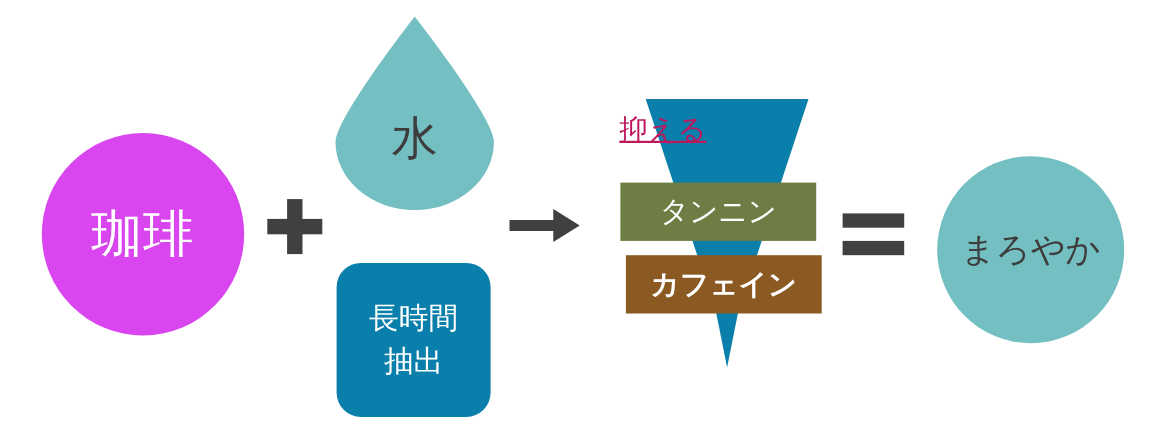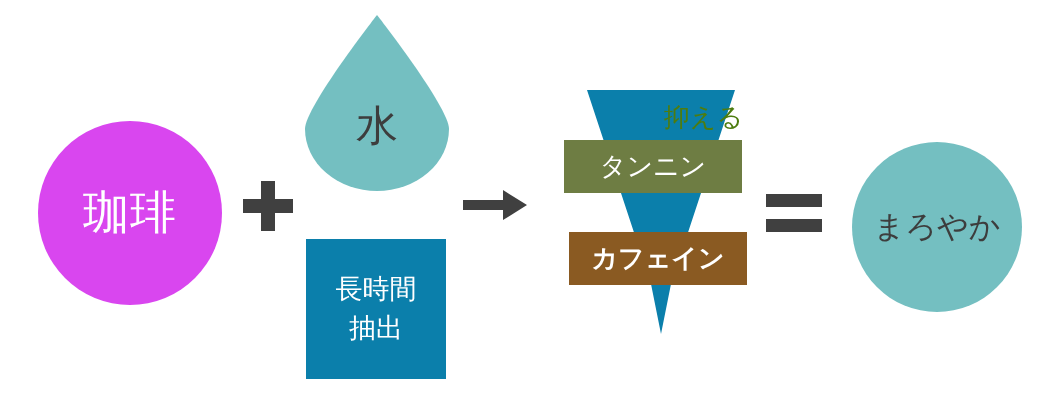--- a/index.html
+++ b/index.html
@@ -67,21 +67,21 @@
     color: #3d3d3d;
     font-size: 42px;
     text-align: center;
   }
 
   
   #brew-square {
     left: 306px; top: 239px;
     width: 140px; height: 140px;
     background: #0B7FAB;
-    display: flex; align-items: center; justify-content: center;
+    display: flex; align-items: center; justify-content: center; border-radius: 22px;
   }
   #brew-square .label {
     color: #ffffff;
     font-size: 27px;
     line-height: 1.45;
     text-align: center;
   }
 
   
   #arrow-right {
@@ -102,36 +102,37 @@
   #funnel-group .funnel-shape svg { display:block; width:180px; height:248px; }
 
   .funnel-bar {
     position: absolute;
     display: flex; align-items: center; justify-content: center;
     color: #ffffff;
     font-size: 26px;
     white-space: nowrap;
   }
   #funnel-bar-tannin {
-    left: 1px; top: 52px;
+    left: 1px; top: 78px;
     width: 178px; height: 53px;
     background: #6E7D43;
   }
   #funnel-bar-caffeine {
     left: 6px; top: 144px;
     width: 178px; height: 53px;
     background: #8A5A22;
     font-weight: bold;
   }
   #funnel-top-label {
     position: absolute;
     left: 0; top: 12px; width: 180px;
-    text-align: right;
-    color: #4d7c0f;
+    text-align: left;
+    color: #be185d;
     font-size: 26px;
+    text-decoration: underline;
   }
 
   
   #equals-sign {
     left: 766px; top: 194px;
     width: 56px; height: 38px;
   }
   #equals-sign .bar {
     position: absolute; left: 0;
     width: 56px; height: 13px; background: #404040;

